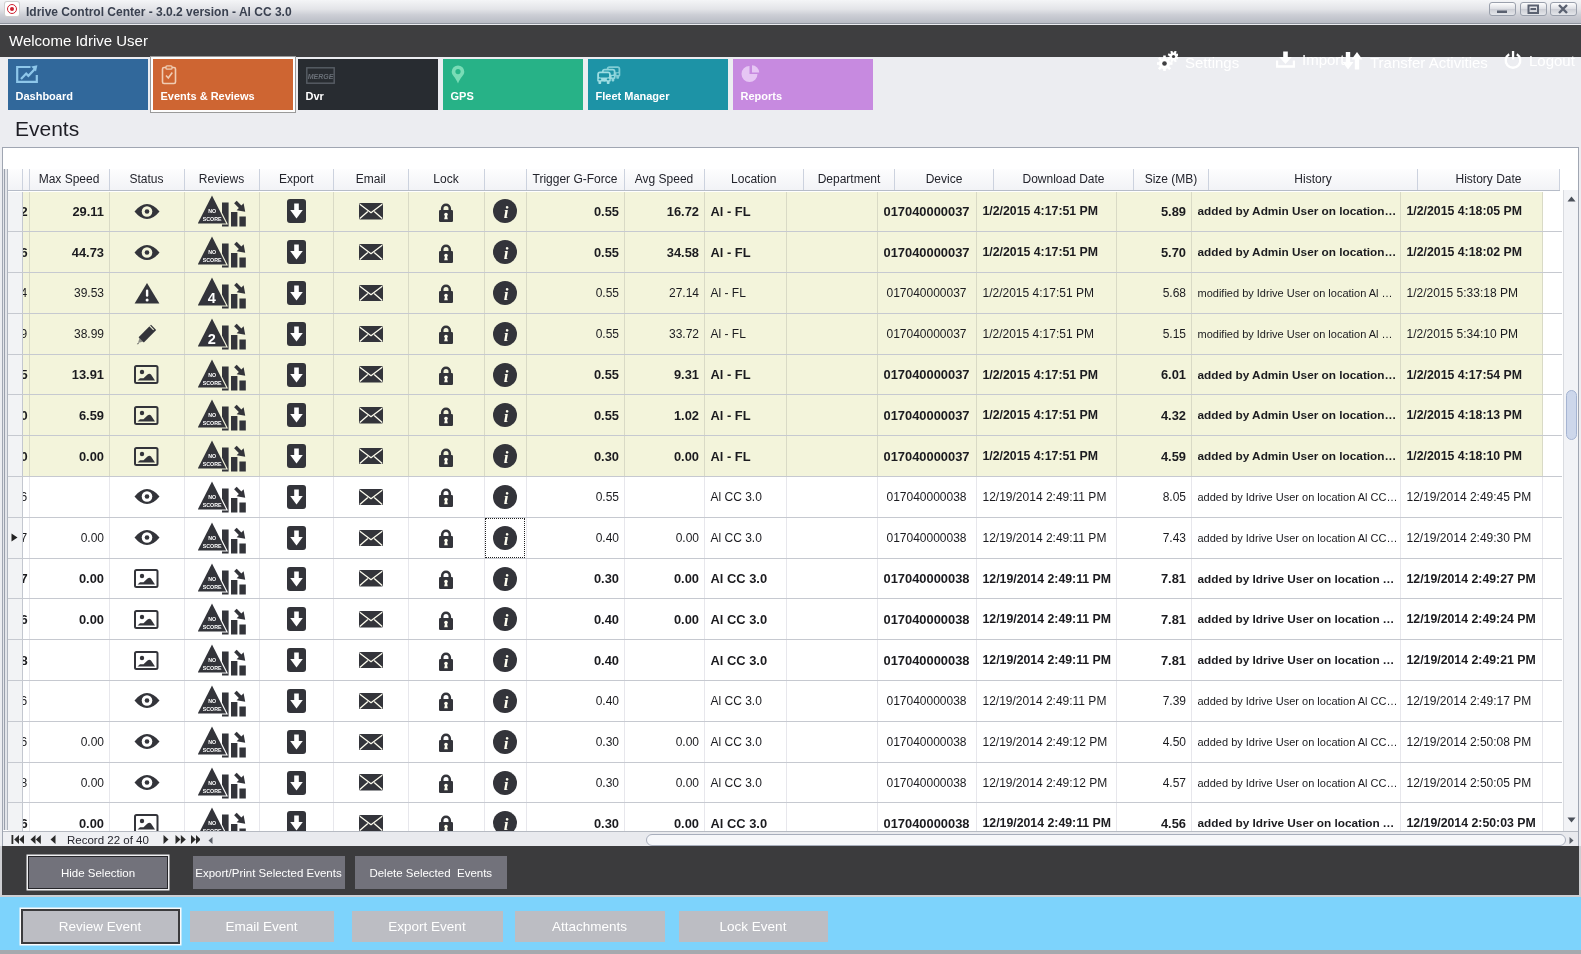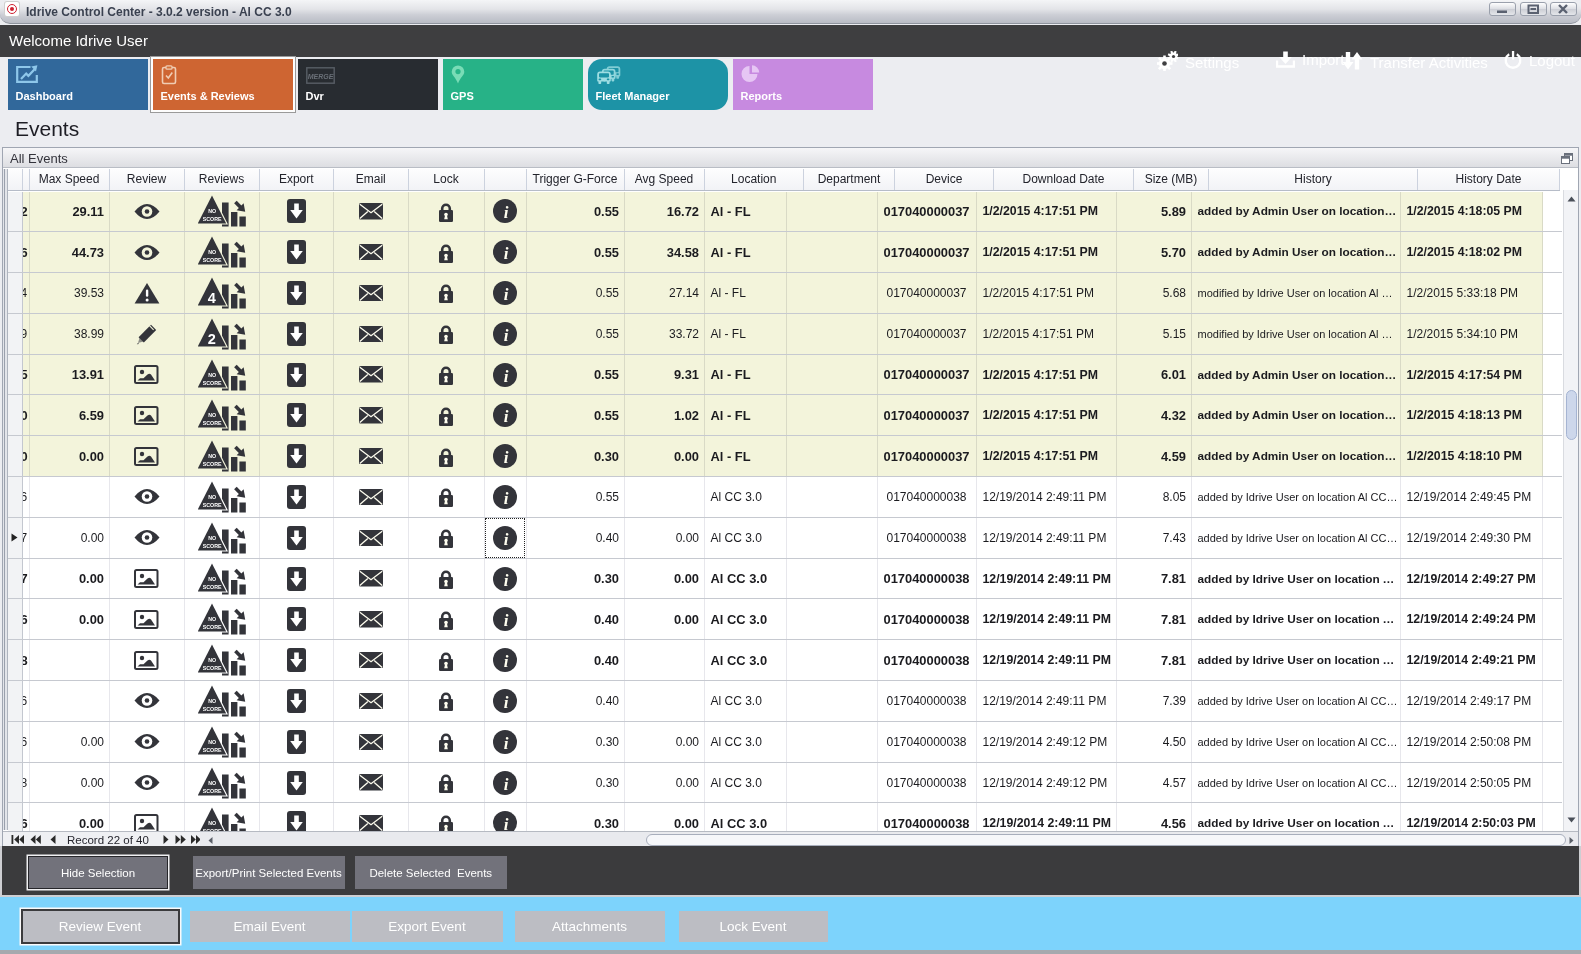--- a/index.html
+++ b/index.html
@@ -1,18 +1,18 @@
 <!DOCTYPE html>
 <html><head><meta charset="utf-8"><style>
 * { margin:0; padding:0; box-sizing:border-box; }
 html,body { width:1581px; height:954px; overflow:hidden; font-family:"Liberation Sans", sans-serif; }
 body { background:#ecedf1; position:relative; }
 .titlebar { position:absolute; left:0; top:0; width:100%; height:24px;
   background:linear-gradient(#f4f5f7 0%, #e3e4e8 40%, #ccced5 65%, #b9bcc5 100%);
-  border-bottom:1px solid #8f949e;border-radius:10px; }
+  border-bottom:1px solid #8f949e; }
 .appicon { position:absolute; left:5px; top:2px; width:14px; height:14px; background:#fff; border-radius:2px;
   box-shadow:0 0 0 1px #d0d0d0; }
 .appicon:before { content:""; position:absolute; left:1.5px; top:1.5px; width:8px; height:8px; border-radius:50%;
   border:1.6px solid #cf2030; }
 .appicon:after { content:""; position:absolute; left:5px; top:5px; width:4px; height:4px; border-radius:50%; background:#cf2030; }
 .apptitle { position:absolute; left:26px; top:5px; font-size:12px; font-weight:bold; color:#3a4150; }
 .winbtn { position:absolute; top:2px; width:27px; height:14px; border:1px solid #9aa0ac; border-radius:3px;
   background:linear-gradient(#fefefe,#dcdee3 50%,#ccced5 52%,#e4e6ea); color:#5a6170; text-align:center; }
 .winbtn svg { display:block; margin:0 auto; }
 .welcome { position:absolute; left:0; top:25px; width:100%; height:32px; background:#3e3e40; color:#fff; }
@@ -178,21 +178,21 @@
       </svg></span>
     <span class="tlb">Dvr</span>
   </div>
 <div class="tab" style="left:442.5px; background:#27b287;">
     <span class="tic"><svg width="14" height="19" viewBox="0 0 14 19" style="">
         <path d="M7,0.5 A6.3,6.3 0 0 1 13.3,6.8 C13.3,10.5 9.5,12 7,18.5 C4.5,12 0.7,10.5 0.7,6.8 A6.3,6.3 0 0 1 7,0.5 Z" fill="#79dcb6"></path>
         <circle cx="7" cy="6.6" r="2.6" fill="#28b588"></circle>
       </svg></span>
     <span class="tlb">GPS</span>
   </div>
-<div class="tab" style="left:587.5px; background:#1d93a6;border-radius:14px;">
+<div class="tab" style="left:587.5px; background:#1d93a6;">
     <span class="tic"><svg width="26" height="20" viewBox="0 0 26 20" style="">
         <g transform="translate(9.5,0)">
           <path d="M1.2,4.2 Q1.2,1.2 4,1.2 L12,1.2 Q14.8,1.2 14.8,4.2 L14.8,10.2 Q14.8,11.4 13.6,11.4 L13.6,13 Q13.6,13.8 12.8,13.8 L11.6,13.8 Q10.8,13.8 10.8,13 L10.8,11.4 L5.2,11.4 L5.2,13 Q5.2,13.8 4.4,13.8 L3.2,13.8 Q2.4,13.8 2.4,13 L2.4,11.4 Q1.2,11.4 1.2,10.2 Z" fill="#7fccd4"></path>
           <rect x="3" y="3" width="10" height="4.2" rx="0.8" fill="#1d93a6"></rect>
           <rect x="2.6" y="8.3" width="2.6" height="1.7" rx="0.8" fill="#1d93a6"></rect>
           <rect x="10.8" y="8.3" width="2.6" height="1.7" rx="0.8" fill="#1d93a6"></rect>
         </g>
         <g transform="translate(4.7,2.6)">
           <path d="M1.2,4.2 Q1.2,1.2 4,1.2 L12,1.2 Q14.8,1.2 14.8,4.2 L14.8,10.2 Q14.8,11.4 13.6,11.4 L13.6,13 Q13.6,13.8 12.8,13.8 L11.6,13.8 Q10.8,13.8 10.8,13 L10.8,11.4 L5.2,11.4 L5.2,13 Q5.2,13.8 4.4,13.8 L3.2,13.8 Q2.4,13.8 2.4,13 L2.4,11.4 Q1.2,11.4 1.2,10.2 Z" fill="#8fd6dc"></path>
           <rect x="3" y="3" width="10" height="4.2" rx="0.8" fill="#1d93a6"></rect>
@@ -212,35 +212,26 @@
     <span class="tic"><svg width="20" height="19" viewBox="0 0 20 19" style="">
         <path d="M8.5,1 A8,8 0 1 0 16.5,9 L8.5,9 Z" fill="#e6c6f4"></path>
         <path d="M11,0.3 A7.5,7.5 0 0 1 18.2,7.5 L11,7.5 Z" fill="#e6c6f4"></path>
       </svg></span>
     <span class="tlb">Reports</span>
   </div>
 
 <div class="pgtitle">Events</div>
 
 <div class="gridframe">
-  <div class="allevents">
-      <span>All Events</span>
-      <span class="casc"><svg width="12" height="11" viewBox="0 0 12 11" style="">
-          <rect x="3.5" y="0.5" width="8" height="7" fill="#fff" stroke="#6a707c" stroke-width="1"></rect>
-          <rect x="3.5" y="0.5" width="8" height="2.2" fill="#6a707c"></rect>
-          <rect x="0.5" y="3.5" width="8" height="7" fill="#fff" stroke="#6a707c" stroke-width="1"></rect>
-          <rect x="0.5" y="3.5" width="8" height="2.2" fill="#6a707c"></rect>
-        </svg></span>
-    </div>
   <div class="splitter"></div>
   <div class="hrow">
       <div class="hc hc-ind"></div>
       <div class="hc hc-trunc"></div>
       <div class="hc hc-max">Max Speed</div>
-      <div class="hc hc-status">Review</div>
+      <div class="hc hc-status">Status</div>
       <div class="hc hc-rev">Reviews</div>
       <div class="hc hc-exp">Export</div>
       <div class="hc hc-email">Email</div>
       <div class="hc hc-lock">Lock</div>
       <div class="hc hc-info"></div>
       <div class="hc hc-trig">Trigger G-Force</div>
       <div class="hc hc-avg">Avg Speed</div>
       <div class="hc hc-loc">Location</div>
       <div class="hc hc-dept">Department</div>
       <div class="hc hc-dev">Device</div>
@@ -1372,18 +1363,18 @@
   </div>
 </div>
 
 <div class="panel1">
   <div class="btn1 focus" style="left:26px; width:140px;">Hide Selection</div>
   <div class="btn1" style="left:190.5px; width:152px;">Export/Print Selected Events</div>
   <div class="btn1" style="left:353px; width:151.5px;">Delete Selected&nbsp;&nbsp;Events</div>
 </div>
 <div class="panel2">
   <div class="btn2 focus" style="left:22.5px; width:155px;">Review Event</div>
-  <div class="btn2" style="left:189.5px; width:160px;">Email Event</div>
+  <div class="btn2" style="left:189.5px; width:144px;">Email Event</div>
   <div class="btn2" style="left:351.5px; width:151px;">Export Event</div>
   <div class="btn2" style="left:514.5px; width:150px;">Attachments</div>
   <div class="btn2" style="left:678.5px; width:149px;">Lock Event</div>
 </div>
 <div class="btm"></div>
 
 </body></html>

